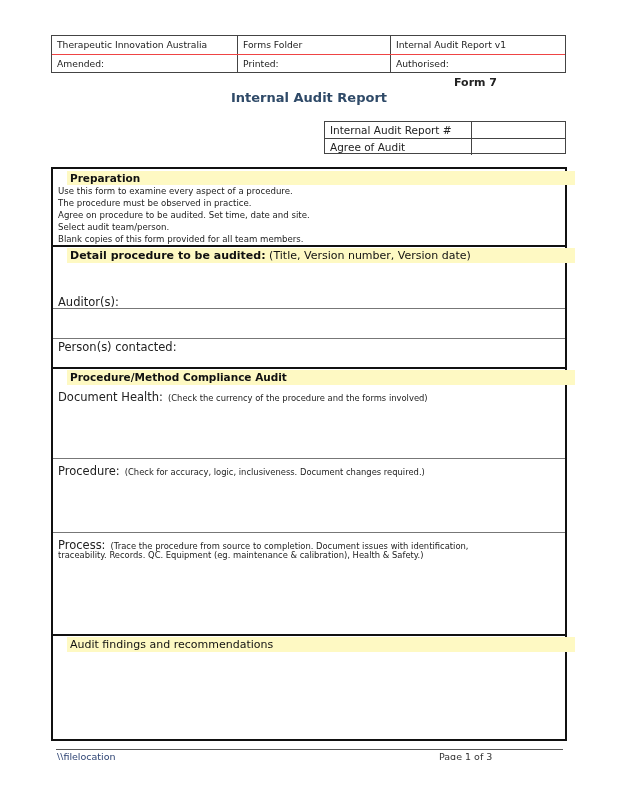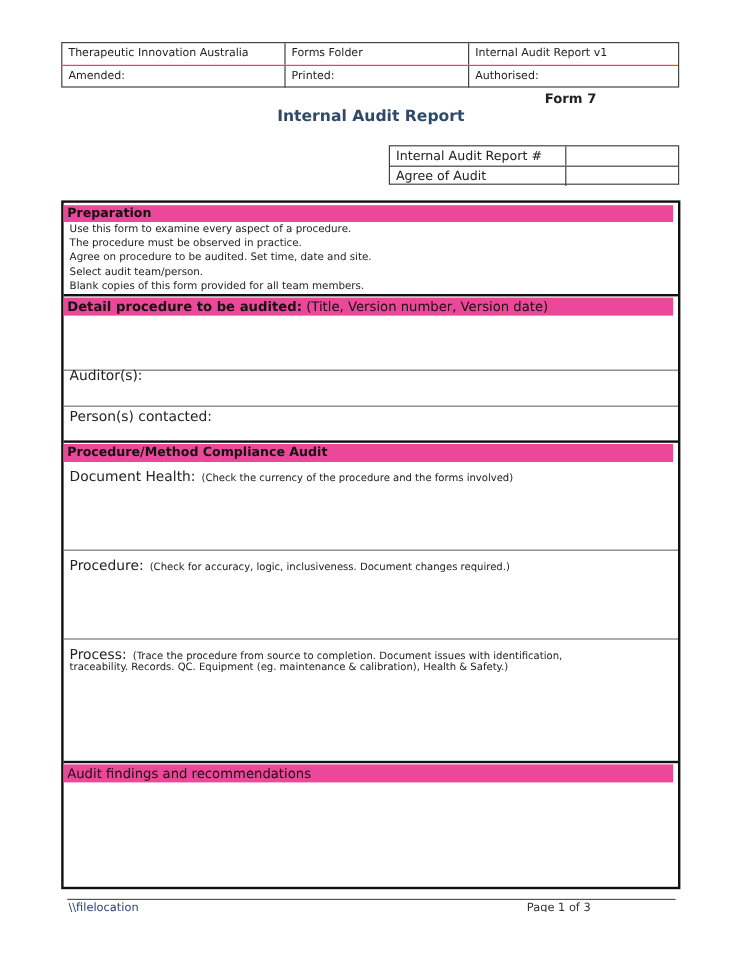--- a/index.html
+++ b/index.html
@@ -21,21 +21,21 @@
 
     
     .idtbl { left:324px; top:121px; width:242px; height:33px; border:1px solid #444; box-sizing:border-box; }
     .idtbl .row { position:absolute; left:0; width:100%; height:16px; }
     .idtbl .row.r2 { top:16px; border-top:1px solid #444; }
     .idtbl .lbl { position:absolute; left:0; top:0; width:147px; height:16px; border-right:1px solid #444; font-size:10.5px; line-height:16px; padding-left:5px; box-sizing:border-box; color:#222; }
     .idtbl .val { position:absolute; left:147px; top:0; width:93px; height:16px; }
 
     
     .main { left:51px; top:167px; width:516px; height:574px; border:2px solid #111; box-sizing:border-box; }
-    .bar { position:absolute; left:0; width:508px; background:#ec4899; color:#111; box-sizing:border-box; padding-left:3px; white-space:nowrap; }
+    .bar { position:absolute; left:14px; width:508px; background:#fef9c3; color:#111; box-sizing:border-box; padding-left:3px; white-space:nowrap; }
     .hline { position:absolute; left:0; width:100%; }
     .thin { border-top:1px solid #777; }
     .thick { border-top:2px solid #111; }
     .txt { position:absolute; left:5px; white-space:nowrap; color:#222; }
     .small { font-size:8.6px; }
     .label-lg { font-size:11.5px; }
     .note { font-size:8.4px; }
     .input-area { position:absolute; left:2px; width:508px; }
 
     .footer-line { left:56px; top:749px; width:507px; border-top:1px solid #555; }
@@ -84,21 +84,21 @@
   <div class="hline thick" style="top:76px;"></div>
 
   <div class="bar" style="top:79px;height:15px;font-size:11px;line-height:15px;">
     <span style="font-weight:bold;">Detail procedure to be audited:</span>
     <span>(Title, Version number, Version date)</span>
   </div>
   <div class="input-area" style="top:95px;height:42px;"></div>
 
   <div class="hline thin" style="top:139px;"></div>
 
-  <div class="txt label-lg" style="top:137px;">Auditor(s):</div>
+  <div class="txt label-lg" style="top:126px;">Auditor(s):</div>
   <div class="input-area" style="top:141px;height:27px;"></div>
 
   <div class="hline thin" style="top:169px;"></div>
 
   <div class="txt label-lg" style="top:171px;">Person(s) contacted:</div>
   <div class="input-area" style="top:171px;height:27px;"></div>
 
   <div class="hline thick" style="top:198px;"></div>
 
   <div class="bar" style="top:201px;height:15px;font-size:10.5px;line-height:15px;font-weight:bold;">Procedure/Method Compliance Audit</div>

